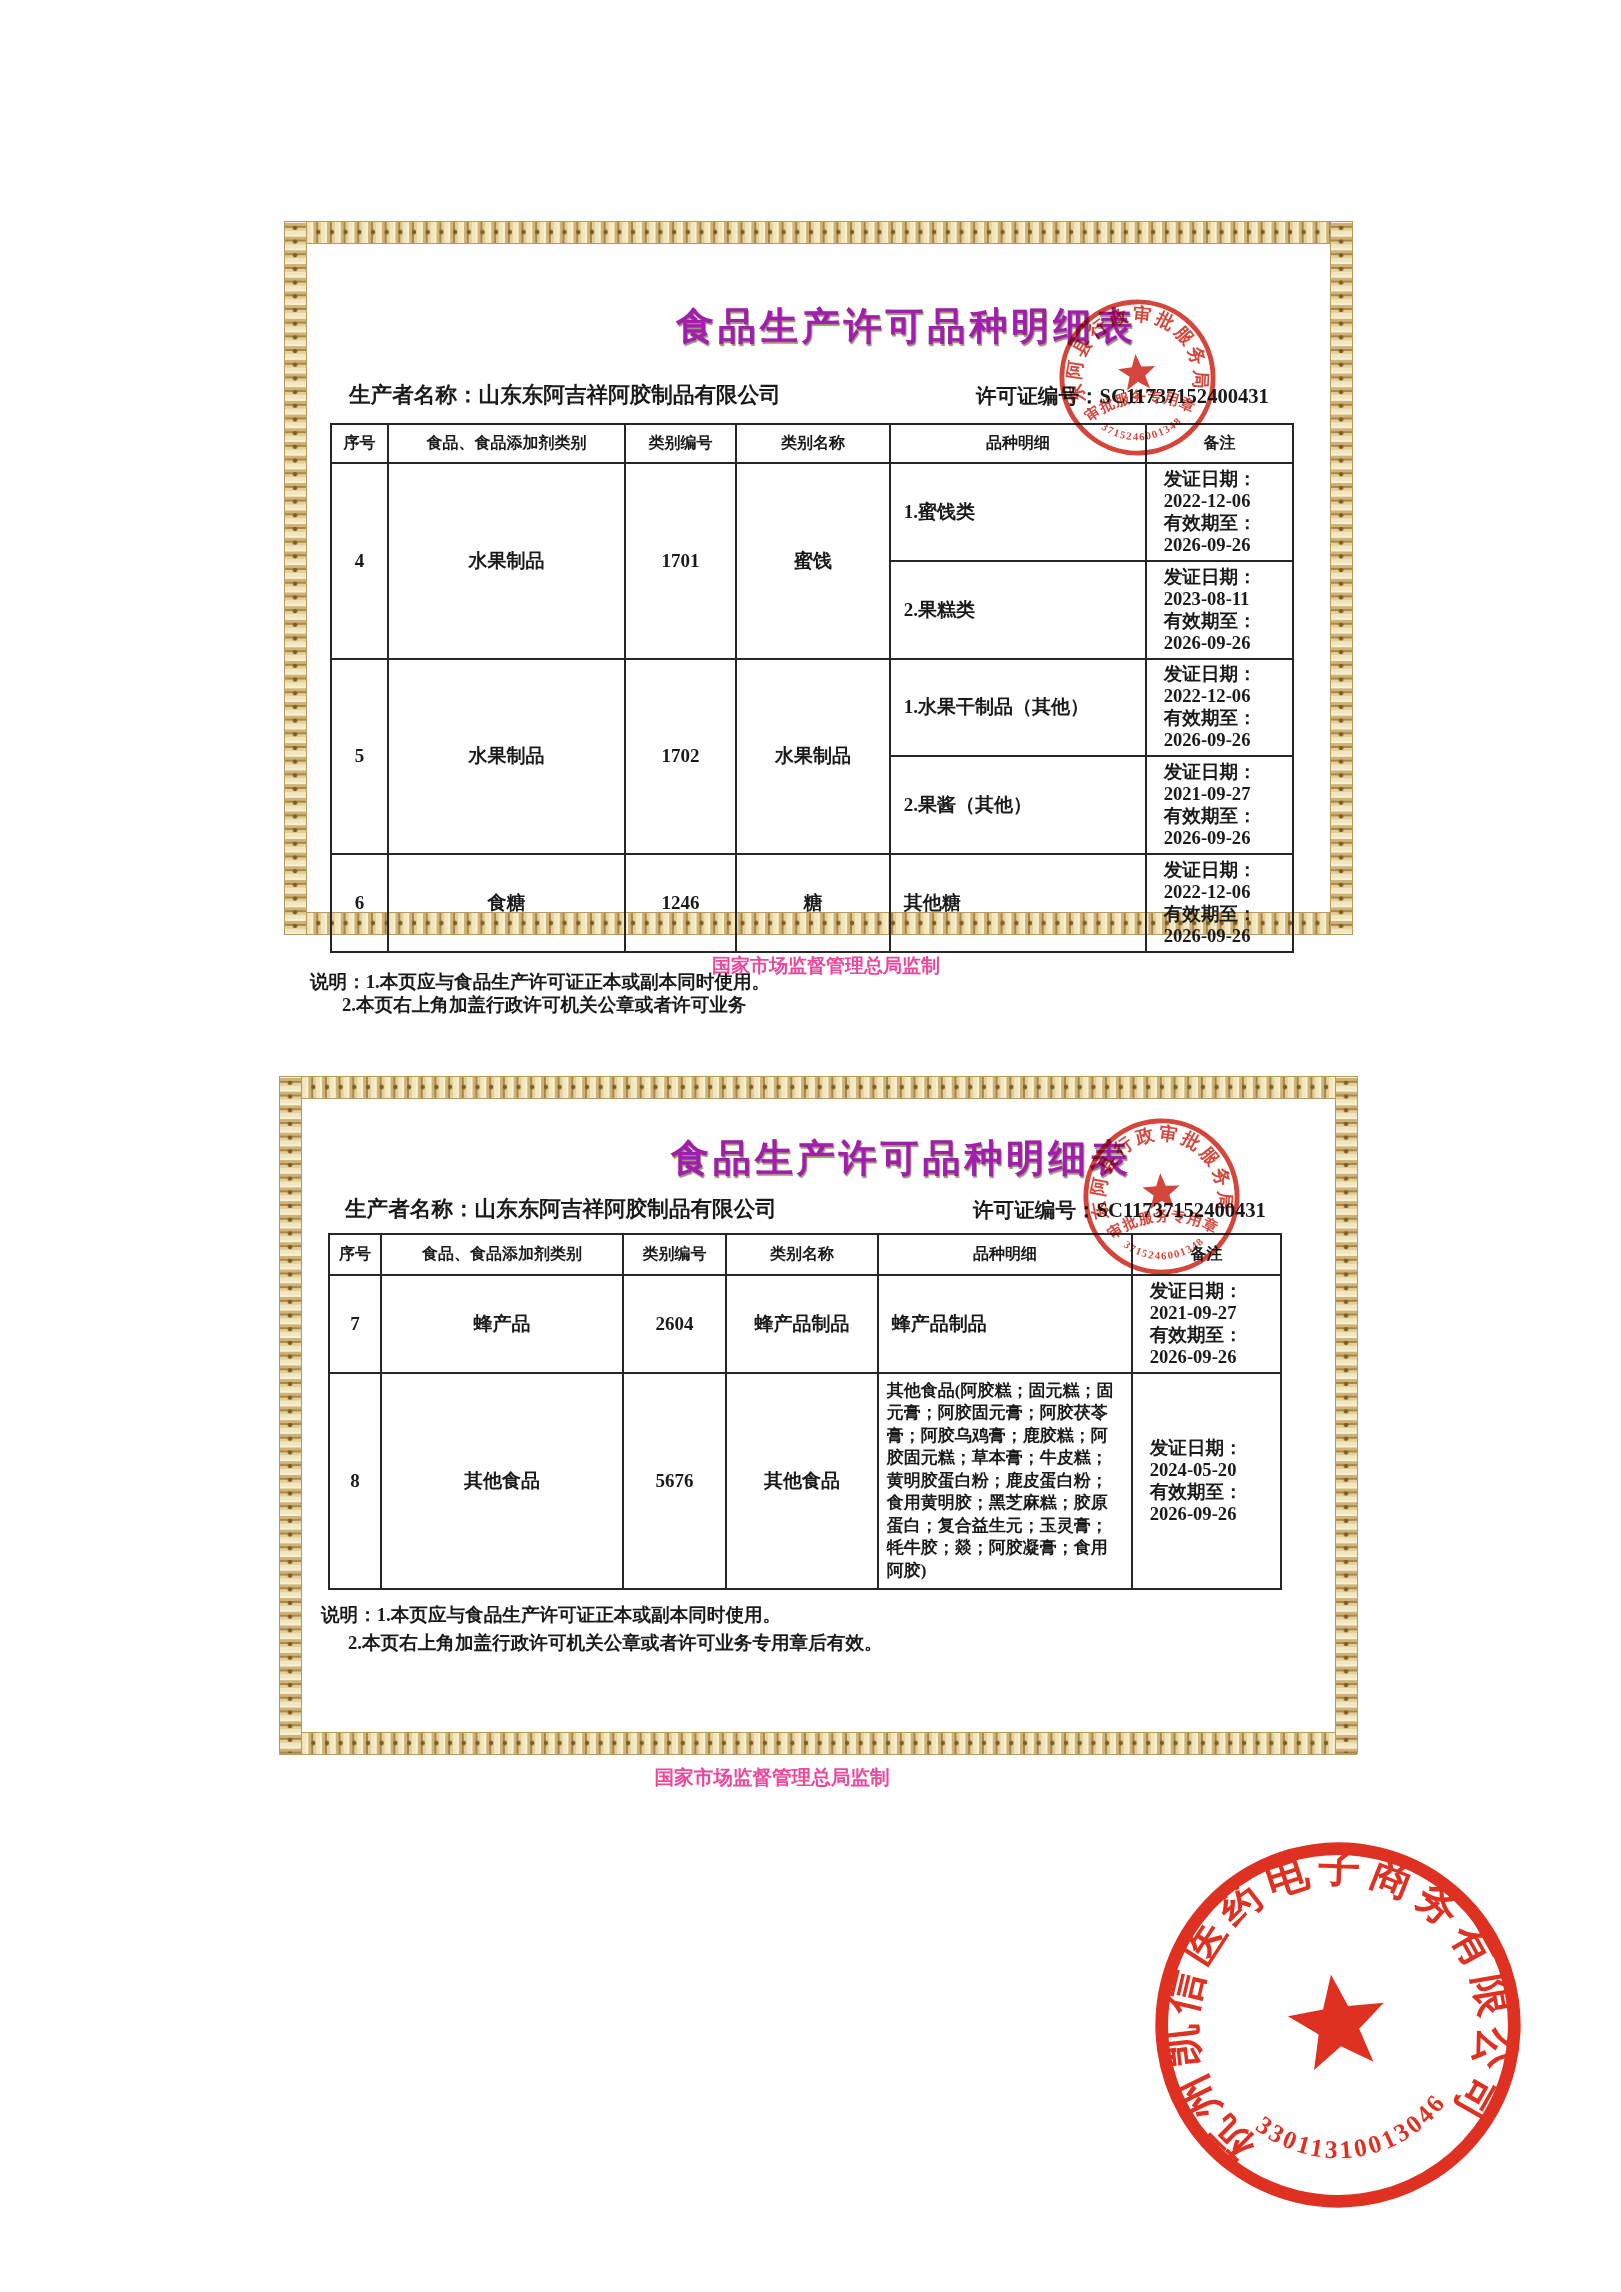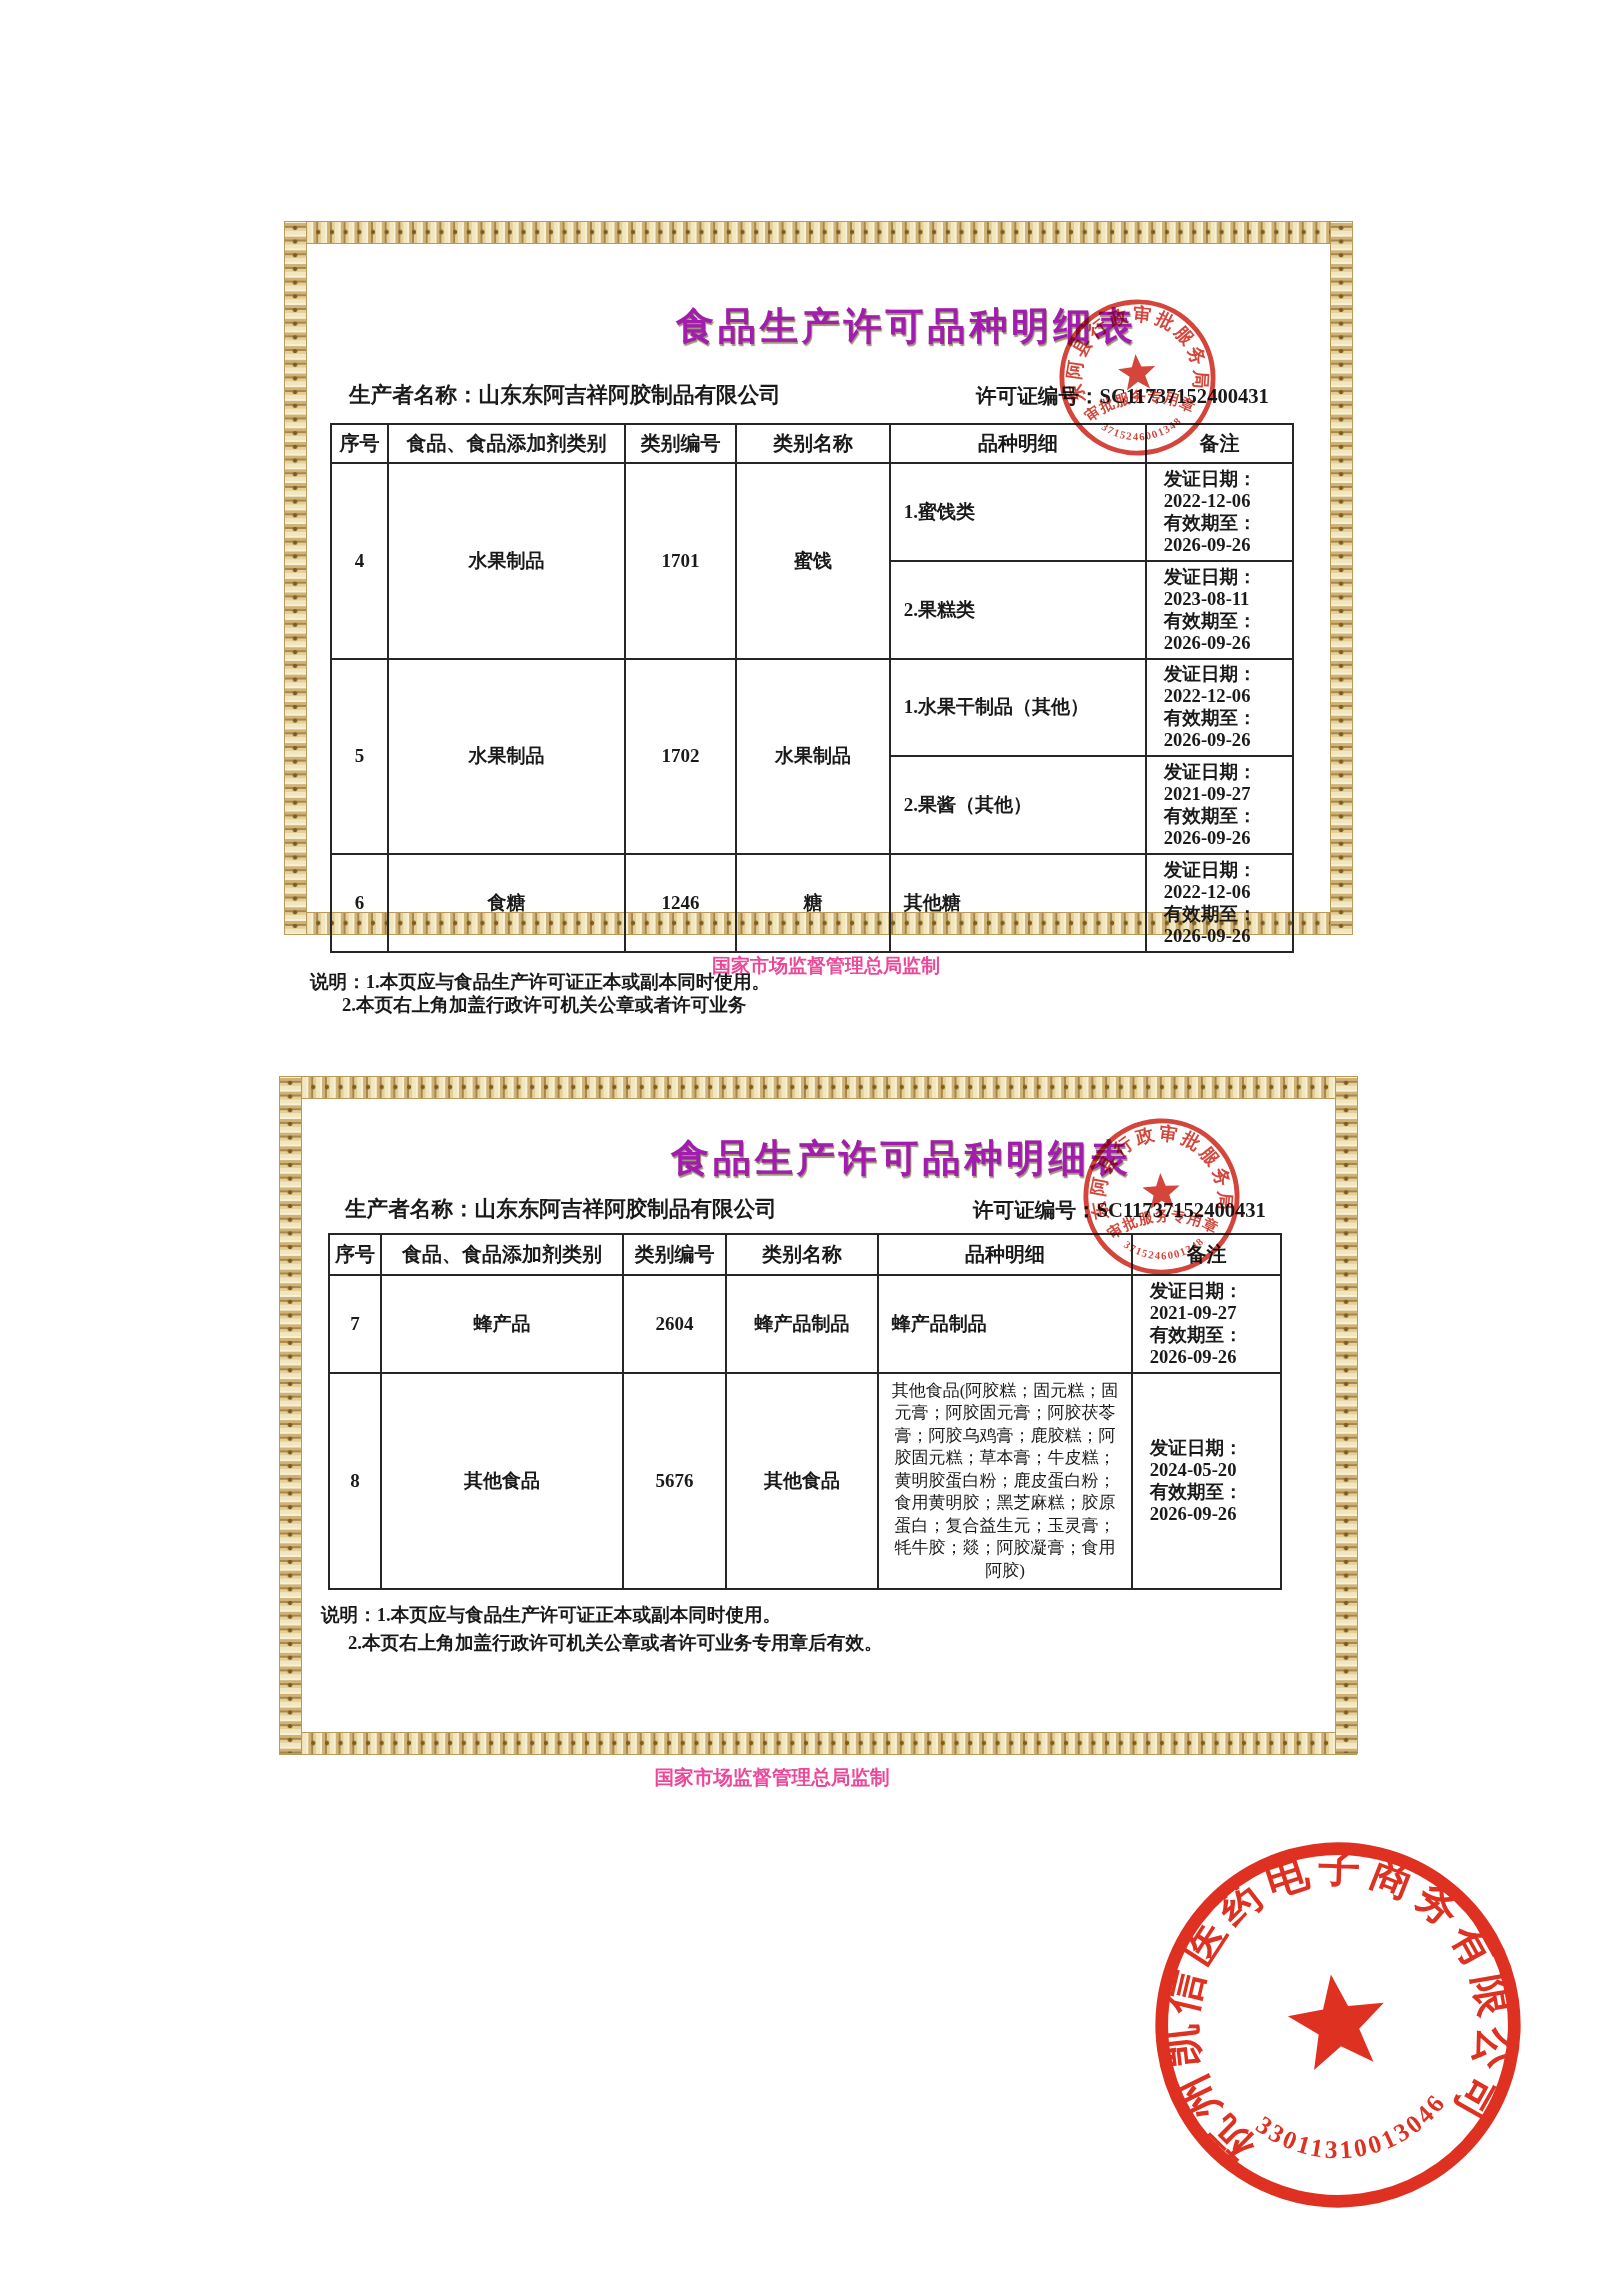--- a/index.html
+++ b/index.html
@@ -25,26 +25,26 @@
   .title{position:absolute;width:627px;text-align:right;font-size:38px;font-weight:700;
          letter-spacing:3.9px;color:#a21caf;
          text-shadow:1px 2px 1px rgba(79,56,16,.55),0 0 1px rgba(120,90,40,.4);}
 
   .producer,.license{position:absolute;font-size:21.6px;font-weight:600;white-space:nowrap;}
   .license{font-size:20.6px;}
 
   
   table.vt{position:absolute;border-collapse:collapse;table-layout:fixed;background:#fff0;}
   table.vt th,table.vt td{border:2px solid #262626;vertical-align:middle;}
-  table.vt th{font-size:20px;font-weight:700;padding:0 2px;}
+  table.vt th{font-size:16px;font-weight:700;padding:0 2px;}
   td.center{text-align:center;font-size:19px;font-weight:600;}
   td.variety{text-align:left;padding:3.9px 5.9px 3.9px 12.7px;font-size:19px;font-weight:600;}
   td.remark{white-space:pre-line;text-align:left;padding:3.9px 3.9px 3.9px 16.7px;
             font-size:18.6px;line-height:22px;font-weight:600;border-radius:30px;}
-  td.dense{text-align:center;padding:5.9px 7.8px;font-size:17px;line-height:22.5px;font-weight:400;}
+  td.dense{text-align:left;padding:5.9px 7.8px;font-size:17px;line-height:22.5px;font-weight:700;}
 
   .note{position:absolute;font-size:18.6px;font-weight:600;white-space:nowrap;margin-top:36px;}
   .made-by{position:absolute;font-size:19px;font-weight:800;color:#ec4899;white-space:nowrap;}
   .made-by.centered{text-align:center;width:686px;font-size:19.6px;}
 
   
   .stampA{position:absolute;width:161px;height:161px;mix-blend-mode:multiply;opacity:.9;}
   #stA1{left:1057px;top:297px;transform:rotate(-5deg);}
   #stA2{left:1081px;top:1116px;transform:rotate(-3deg);}
   .stampB{position:absolute;left:1149px;top:1836px;width:378px;height:378px;

